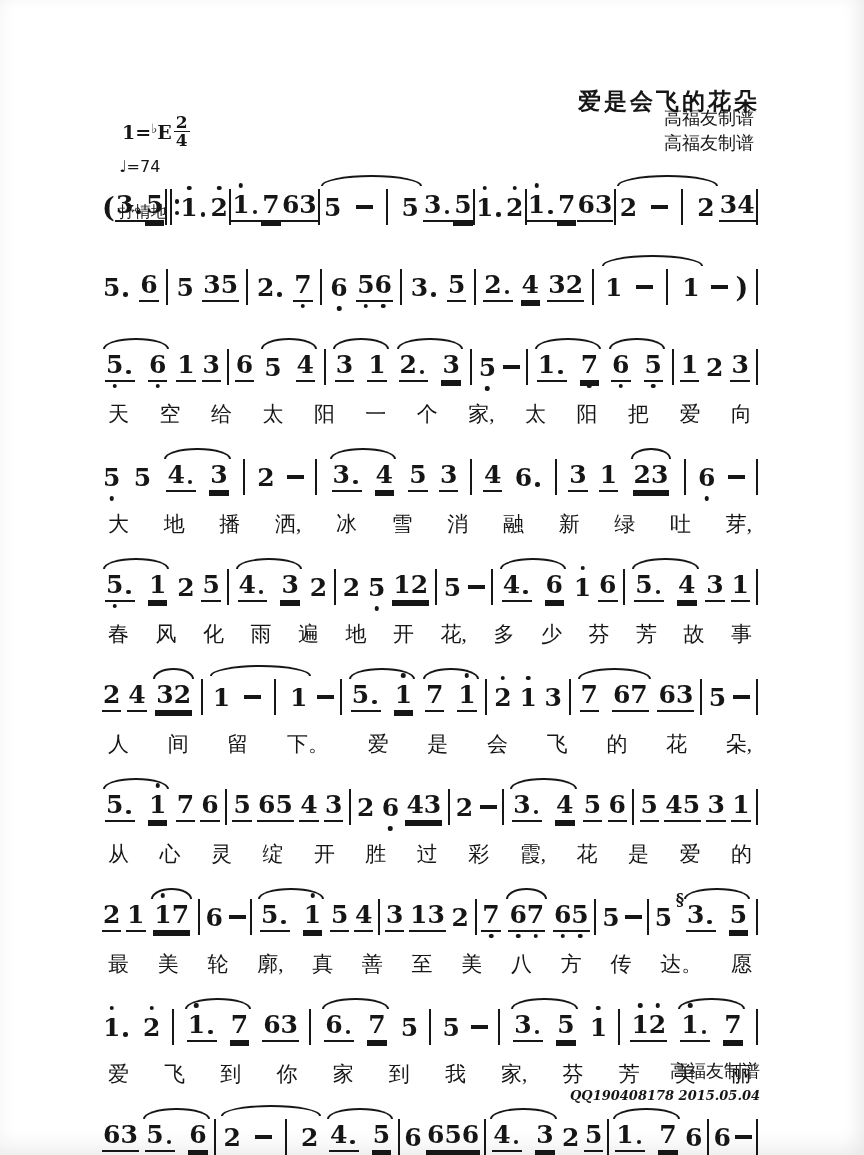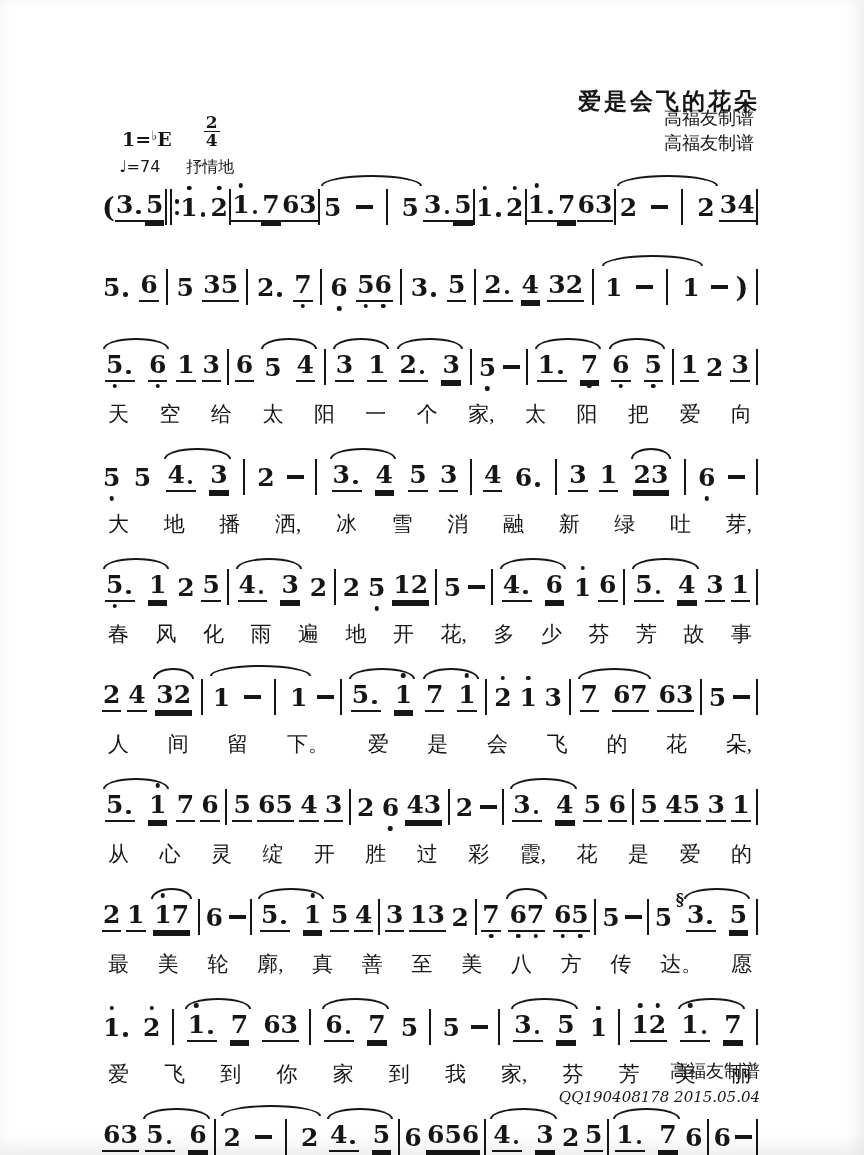--- a/index.html
+++ b/index.html
@@ -7,25 +7,25 @@
     position:relative; width:864px; height:1155px; margin:0 auto;
     background:#ffffff; box-sizing:border-box;
     padding:86px 104px 0 100px;
     box-shadow: inset 0 -12px 18px rgba(0,0,0,.05), inset -10px 0 14px rgba(0,0,0,.04);
     font-family:"Liberation Serif", serif; color:#161616;
     overflow:hidden;
   }
   .title { text-align:right; font-size:23px; font-weight:bold; letter-spacing:3px; }
   .credits { position:absolute; top:106px; right:110px; font-size:18px; line-height:1.4; }
   .keyrow { position:absolute; top:114px; left:122px; font-size:19px; font-weight:bold;
-            display:flex; align-items:flex-end; gap:32px; font-family:"DejaVu Serif", serif;}
+            display:flex; align-items:center; gap:2px; font-family:"DejaVu Serif", serif;}
   .key-acc { font-size:13px; vertical-align:6px; }
   .ts { display:inline-flex; flex-direction:column; align-items:center; line-height:1.02; font-size:17px; }
   .ts .top { border-bottom:1.6px solid #161616; padding:0 2px; }
-  .temporow { position:absolute; top:157px; left:119px; font-size:16px; display:flex; gap:26px; }
+  .temporow { position:absolute; top:157px; left:119px; font-size:16px; display:flex; gap:26px;flex-direction:column; }
   .tempo { font-family:"DejaVu Sans", sans-serif; }
 
   #score { margin-top:50px; }
   .system { margin-bottom:7px; }
   .notes {
     display:flex; justify-content:space-between; align-items:center;
     min-height:50px; padding:15px 2px 8px 2px;
     font-family:"DejaVu Serif", serif; font-weight:bold; font-size:25px; line-height:1;
   }
   .note { position:relative; display:inline-flex; align-items:baseline; padding:0 1px; line-height:1; }
@@ -44,21 +44,21 @@
   .slur::before { content:""; position:absolute; top:-14px; left:1px; right:1px; height:9px;
     border:2px solid #161616; border-bottom:none; border-radius:50% 50% 0 0 / 100% 100% 0 0; }
   .rep { display:inline-flex; align-items:center; gap:3px; }
   .rbar { display:inline-block; width:2px; height:36px; background:#161616; }
   .rdots { display:inline-flex; flex-direction:column; gap:7px; }
   .rdots i { display:block; width:4.5px; height:4.5px; border-radius:50%; background:#161616; }
   .segno { font-size:16px; transform:translateY(-17px); margin:0 -6px 0 -2px; }
   .lyrics { display:flex; justify-content:space-between; align-items:baseline;
             height:30px; font-size:21px; padding:0 8px; }
   .footer { position:absolute; top:1058px; right:104px; text-align:right; font-size:18px; line-height:1.55; }
-  .footer .it { font-style:italic; font-family:"DejaVu Serif", serif; font-size:15px; }
+  .footer .it { font-style:italic; font-family:"DejaVu Serif", serif; font-size:13px;font-weight:bold; }
 </style>
 </head>
 <body>
 
 <div class="page">
   <div class="title">爱是会飞的花朵</div>
 
   <div class="credits">
     <div>高福友制谱</div>
     <div>高福友制谱</div>

